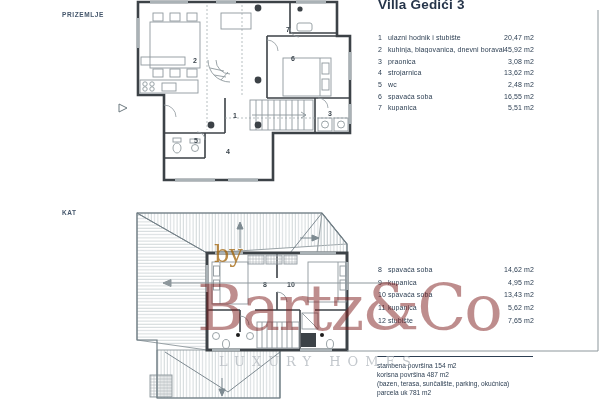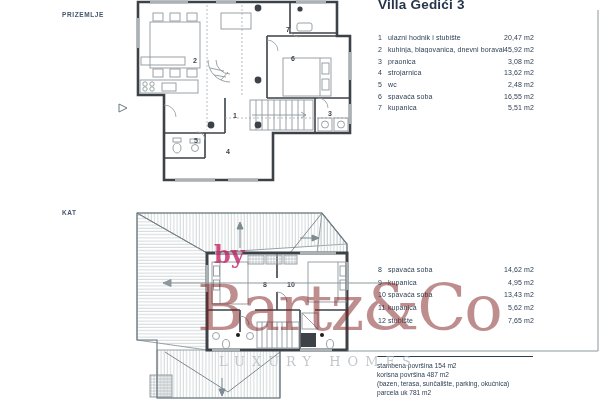--- a/index.html
+++ b/index.html
@@ -26,21 +26,21 @@
   .room-row .nm{flex:1;white-space:nowrap;overflow:hidden;}
   .room-row .ar{flex:none;text-align:right;white-space:nowrap;}
   #list-ground .room-row{height:11.7px;}
   #list-upper .room-row{height:12.8px;}
   
   .footer{position:absolute;left:377px;top:356px;width:158px;}
   .footer-rule{border-top:1px solid #2c3e52;width:156px;margin-bottom:4px;}
   .footer-line{font-size:6.6px;line-height:9px;color:#2c3e52;white-space:nowrap;}
   
   .wm{position:absolute;pointer-events:none;z-index:5;font-family:"DejaVu Serif", serif;}
-  .wm-by{left:214px;top:240px;font-size:24px;color:#be185d;opacity:.75;font-weight:bold;}
+  .wm-by{left:214px;top:240px;font-size:24px;color:#a16207;opacity:.75;}
   .wm-brand{left:197px;top:276px;font-size:64px;line-height:1;letter-spacing:-2px;color:#7f1d1d;opacity:.5;}
   .wm-tagline{left:219px;top:354px;font-size:13px;letter-spacing:7px;color:#b4bac0;opacity:.8;
     font-family:"DejaVu Serif", serif;}
   svg text{font-family:"Liberation Sans", sans-serif;}
 </style>
 </head>
 <body>
 
 <svg class="abs" style="left:0;top:0;z-index:1" width="600" height="400" viewBox="0 0 600 400">
   <defs>

